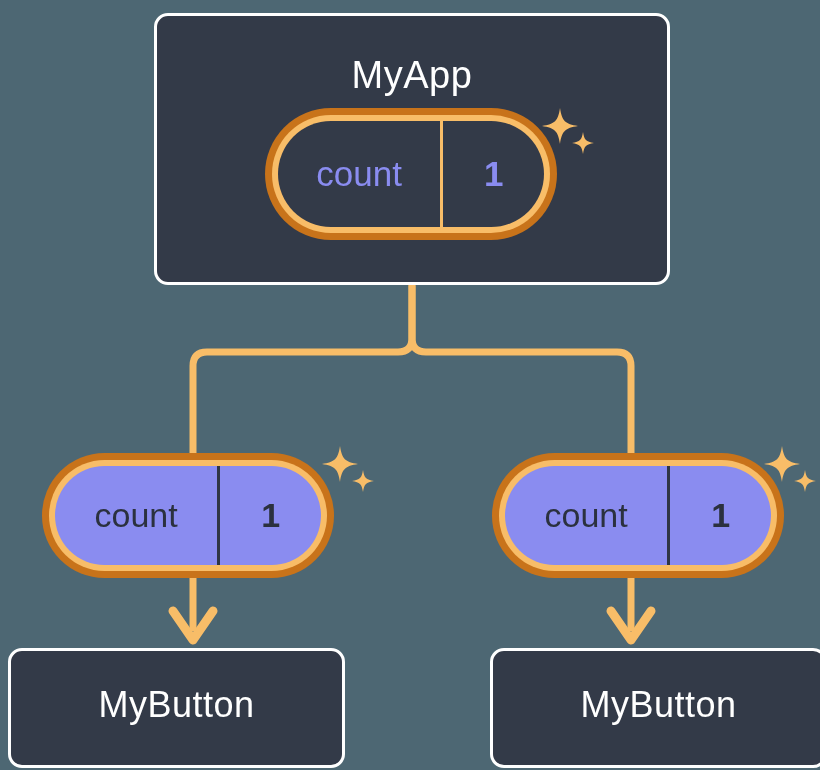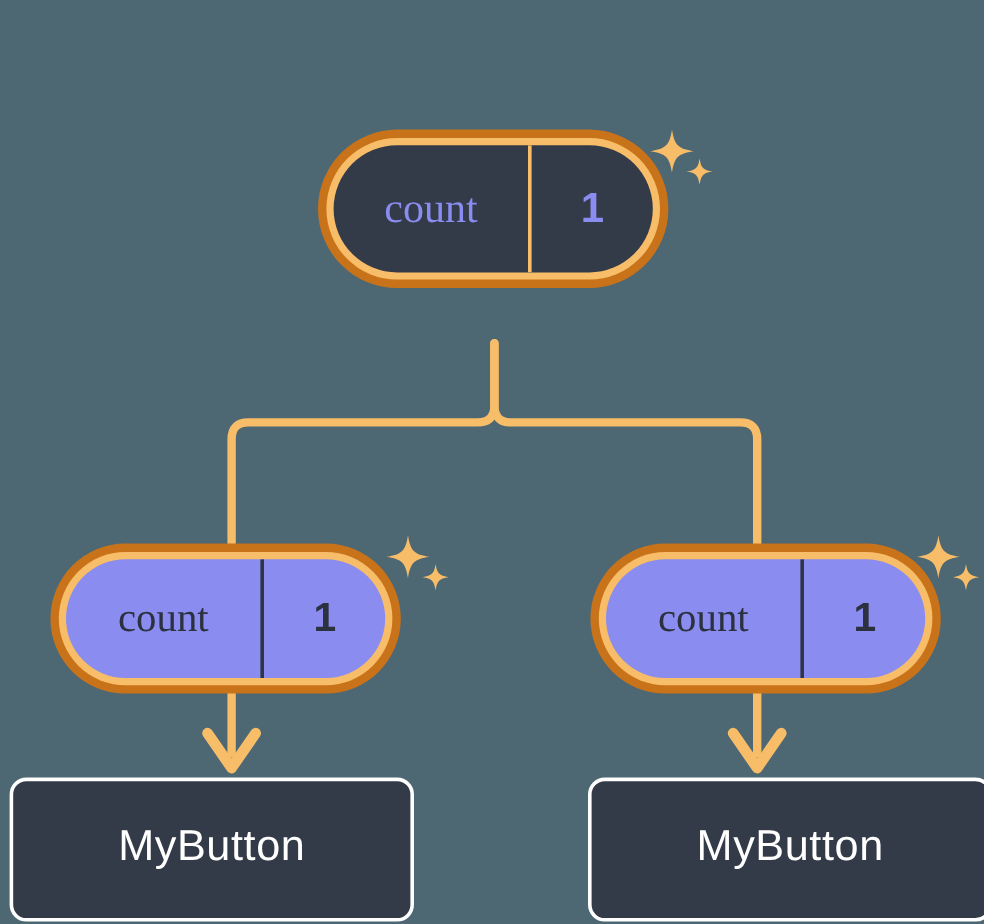--- a/index.html
+++ b/index.html
@@ -90,21 +90,21 @@
     display: flex;
     align-items: stretch;
     overflow: hidden;
   }
   .cell {
     display: flex;
     align-items: center;
     justify-content: center;
     box-sizing: border-box;
   }
-  .cell-key { flex: 0 0 61%; font-family: Liberation Serif, serif; }
+  .cell-key { flex: 0 0 61%; }
   .cell-val { flex: 1 1 auto; }
 
   
   .capsule--dark .capsule-inner { background: #333a48; }
   .capsule--dark .cell-val { border-left: 3px solid #f8bd68; }
   .capsule--dark .cell-key,
   .capsule--dark .cell-val { color: #8a8cf0; }
 
   
   .capsule--purple .capsule-inner { background: #8a8cf0; }
@@ -145,20 +145,23 @@
     <path d="M 412 286 L 412 338 Q 412 352 398 352 L 207 352 Q 193 352 193 366 L 193 453" fill="none" stroke="#f8bd68" stroke-width="7" stroke-linecap="round"></path>
     <path d="M 412 286 L 412 338 Q 412 352 426 352 L 617 352 Q 631 352 631 366 L 631 453" fill="none" stroke="#f8bd68" stroke-width="7" stroke-linecap="round"></path>
 
     <line x1="193" y1="570" x2="193" y2="628" stroke="#f8bd68" stroke-width="7" stroke-linecap="round"></line>
     <path d="M 173 611 L 193 640 L 213 611" fill="none" stroke="#f8bd68" stroke-width="9" stroke-linecap="round" stroke-linejoin="round"></path>
 
     <line x1="631" y1="570" x2="631" y2="628" stroke="#f8bd68" stroke-width="7" stroke-linecap="round"></line>
     <path d="M 611 611 L 631 640 L 651 611" fill="none" stroke="#f8bd68" stroke-width="9" stroke-linecap="round" stroke-linejoin="round"></path>
   </svg>
 
+  <div class="card" id="card-myapp">
+    <div class="card-title">MyApp</div>
+  </div>
 
   <div class="capsule-wrap" id="capsule-myapp">
     <div class="capsule capsule--dark" style="height:100%">
       <div class="capsule-mid">
         <div class="capsule-inner">
           <div class="cell cell-key">
             <span class="cap-key-text">count</span>
           </div>
           <div class="cell cell-val">
             <span class="cap-val-text">1</span>

